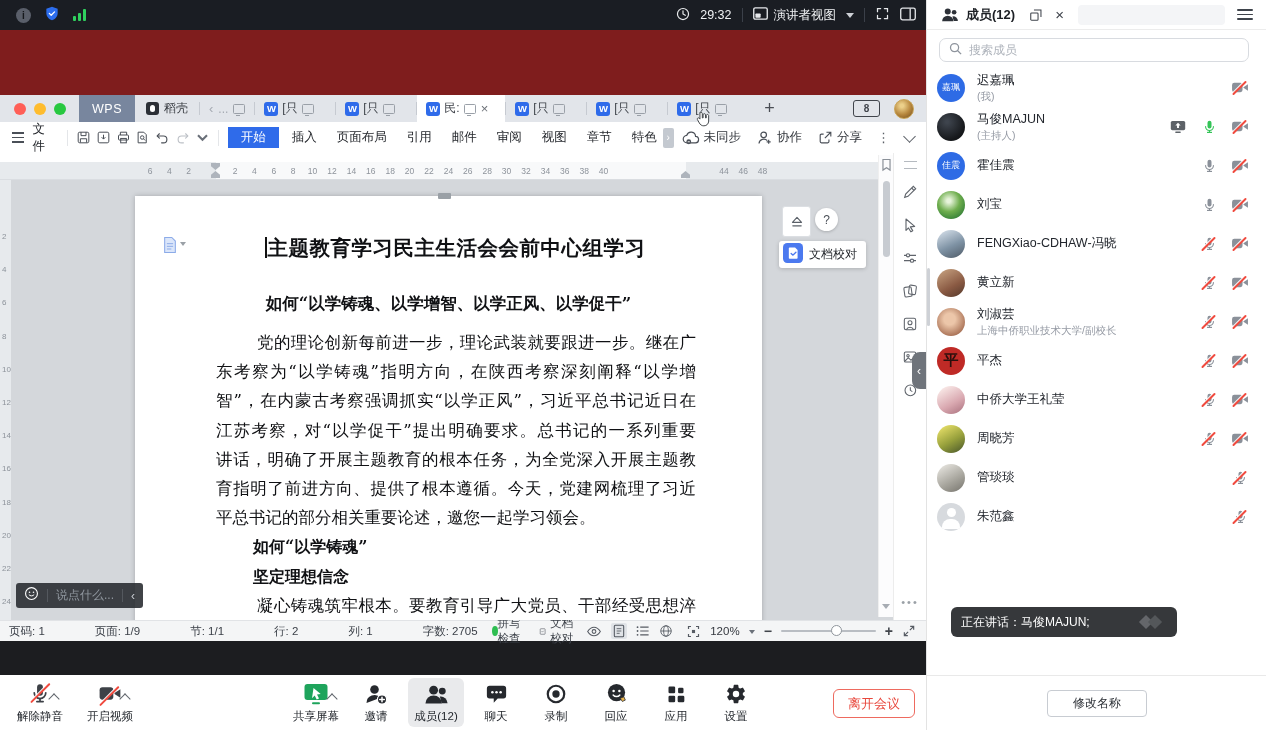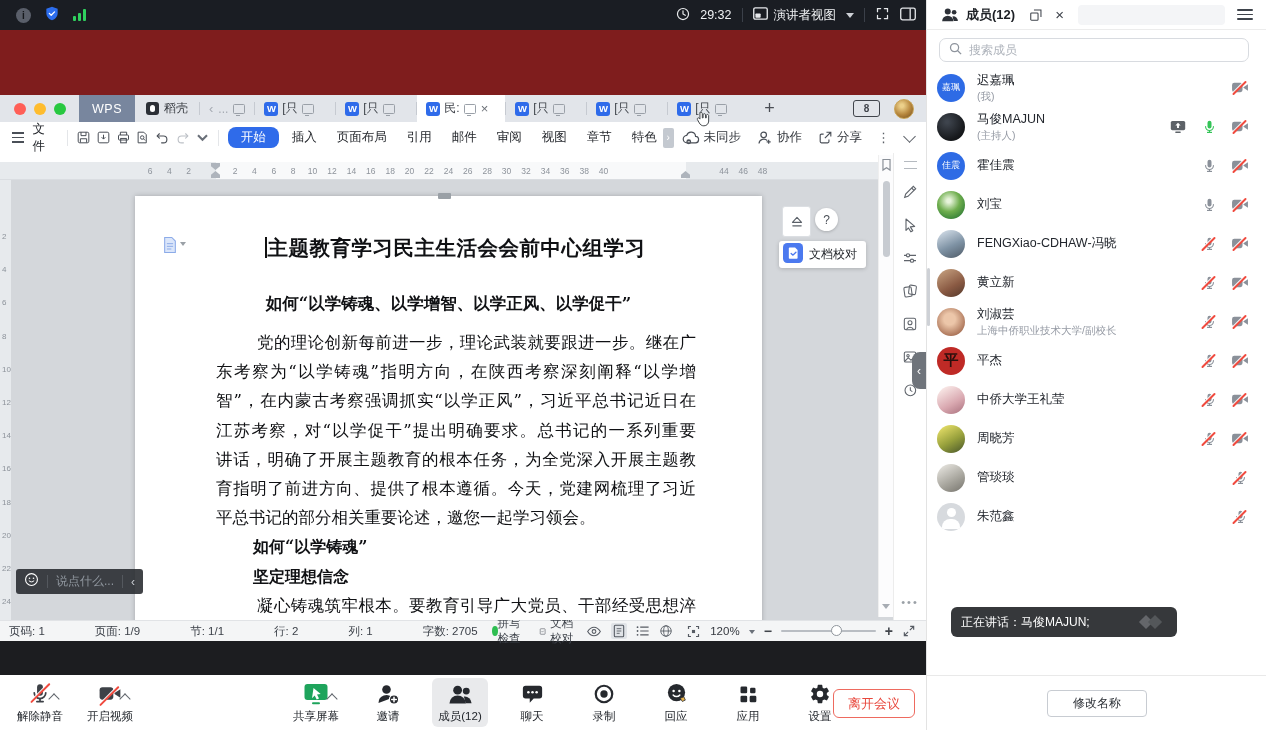--- a/index.html
+++ b/index.html
@@ -53,21 +53,21 @@
 
   
   .menubar{height:31px;background:#fff;display:flex;align-items:center;font-size:12.5px;color:#24272c;}
   .mb-hamb{width:14px;display:flex;flex-direction:column;gap:3px;margin:0 9px 0 12px;}
   .mb-hamb i{height:1.6px;background:#4a4f57;display:block;}
   .mb-file{margin-right:8px;}
   .mb-ic{width:24px;height:22px;display:inline-flex;align-items:center;justify-content:center;}
   .mb-ic svg{width:15px;height:15px;}
   .mb-sep{width:1px;height:16px;background:#e4e6e9;margin:0 6px;}
   .menu-item{padding:0 10px;white-space:nowrap;}
-  .menu-item.active{background:#2f6bea;color:#fff;border-radius:8px;height:21px;line-height:21px;padding:0 13px;margin:0 3px;}
+  .menu-item.active{background:#2f6bea;color:#fff;border-radius:0;height:21px;line-height:21px;padding:0 13px;margin:0 3px;}
   .feat-more{width:13px;height:20px;background:#c4c9d0;border-radius:2px;color:#fff;font-size:10px;display:flex;align-items:center;justify-content:center;margin-left:-4px;}
   .mb-right{display:flex;align-items:center;gap:4px;margin-left:2px;}
   .mb-chip{display:flex;align-items:center;gap:4px;padding:0 6px;white-space:nowrap;color:#33373d;}
   .mb-dots{color:#5a5f66;font-size:13px;padding:0 5px;letter-spacing:0;}
   .chev-dn{width:8px;height:8px;border:solid #5a5f66;border-width:0 0 1.6px 1.6px;transform:rotate(-45deg);margin:-3px 12px 0 6px;}
 
   
   .prerule{height:9px;background:#fff;}
   .hruler{height:18px;background:#e7eaed;position:relative;font-size:8.5px;color:#8d939b;border-bottom:1px solid #dadde1;box-sizing:border-box;}
   .hruler .zone{position:absolute;top:0;bottom:0;background:#f8f9fa;}
@@ -119,29 +119,29 @@
   .sb-right{margin-left:auto;display:flex;align-items:center;gap:9px;padding-right:10px;}
   .sb-ic{display:inline-flex;align-items:center;justify-content:center;}
   .pv-sel{background:#e0e3e7;border-radius:2px;padding:1px 2px;}
   .sb-zoom{font-size:11.5px;color:#34383f;}
   .caret-dn-s{width:0;height:0;border:3.5px solid transparent;border-top:4.5px solid #6a7079;margin-top:4px;}
   .sb-pm{font-size:14px;color:#41454c;font-weight:bold;}
   .slider{width:95px;height:2px;background:#b9bdc3;border-radius:1px;position:relative;}
   .slider i{position:absolute;left:50px;top:-5px;width:11px;height:11px;border-radius:50%;background:#fff;border:1px solid #8f959c;box-sizing:border-box;}
 
   
-  .chatpill{position:absolute;left:16px;top:539px;height:25px;background:rgba(38,41,46,.88);border-radius:3px;display:flex;align-items:center;padding:0 8px;gap:8px;z-index:9;}
+  .chatpill{position:absolute;left:16px;top:553px;height:25px;background:rgba(38,41,46,.88);border-radius:3px;display:flex;align-items:center;padding:0 8px;gap:8px;z-index:9;}
   .chatpill .ph{color:#8f969e;font-size:12px;}
   .chatpill .sep{width:1px;height:13px;background:#54585e;}
   .chatpill .col{color:#c9cdd2;font-size:12px;}
 
   
   .mtoolbar{position:absolute;left:0;top:675px;width:926px;height:55px;background:#fff;}
   .mt-left{position:absolute;left:12px;top:0;height:55px;display:flex;gap:14px;align-items:center;}
-  .mt-center{position:absolute;left:288px;top:0;height:55px;display:flex;gap:16px;align-items:center;}
+  .mt-center{position:absolute;left:288px;top:0;height:55px;display:flex;gap:4px;align-items:center;}
   .mt-btn{position:relative;display:flex;flex-direction:column;align-items:center;justify-content:center;gap:3px;min-width:48px;height:49px;border-radius:6px;padding:0 4px;}
   .mt-btn.active{background:#e9eaec;}
   .mt-label{font-size:11.5px;color:#1d2127;white-space:nowrap;}
   .mt-ichold{height:24px;display:flex;align-items:center;justify-content:center;position:relative;}
   .mt-chev{position:absolute;right:-7px;top:13px;width:7px;height:7px;border:solid #60656c;border-width:1.6px 1.6px 0 0;transform:rotate(-45deg);}
   .leave-btn{position:absolute;right:11px;top:14px;height:27px;padding:0 14px;border:1px solid #ee6a5f;color:#e8473c;background:#fff;border-radius:6px;font-size:13px;display:flex;align-items:center;}
 
   
   .rpanel{position:absolute;left:926px;top:30px;width:340px;height:700px;background:#fff;border-left:1px solid #e3e3e3;box-sizing:border-box;}
   .searchbox{position:absolute;left:12px;top:8px;width:310px;height:24px;border:1px solid #d8dbe0;border-radius:7px;display:flex;align-items:center;gap:6px;padding:0 8px;box-sizing:border-box;background:#fff;}

